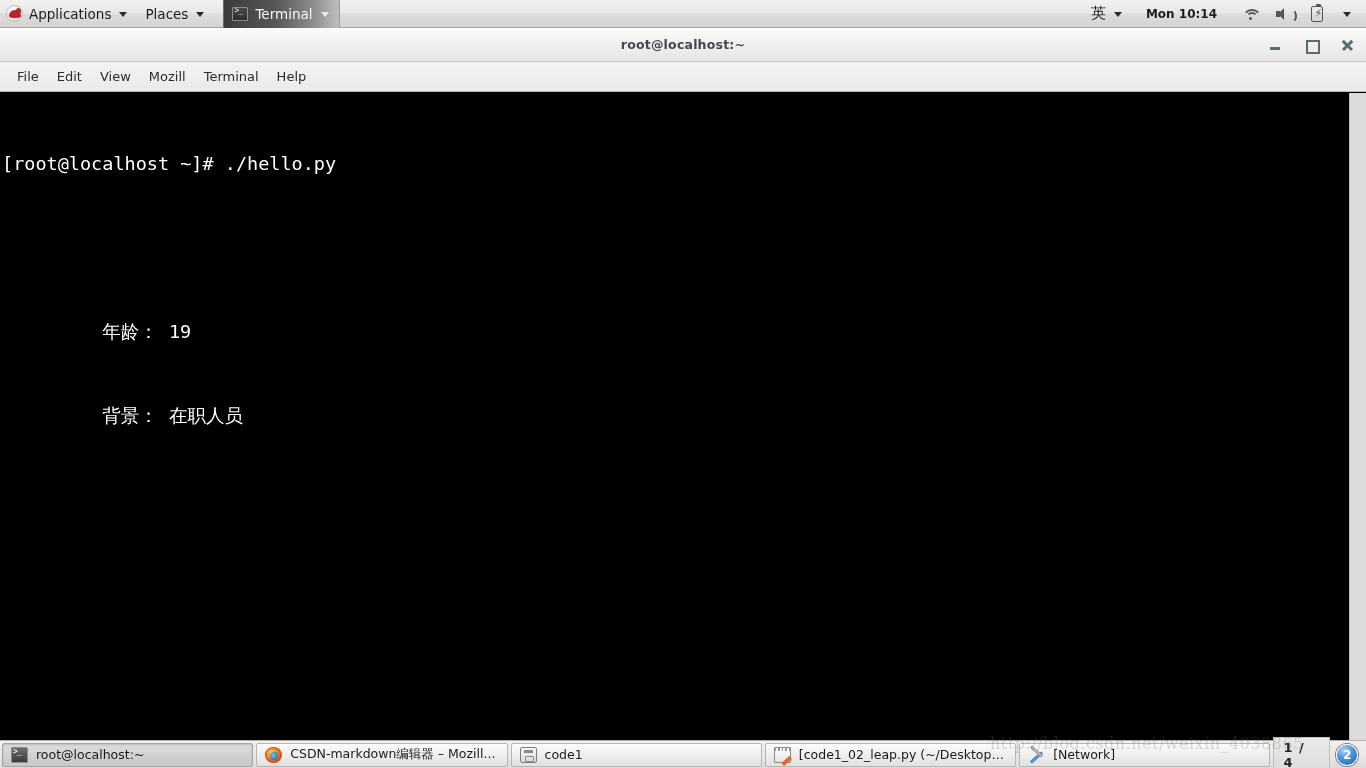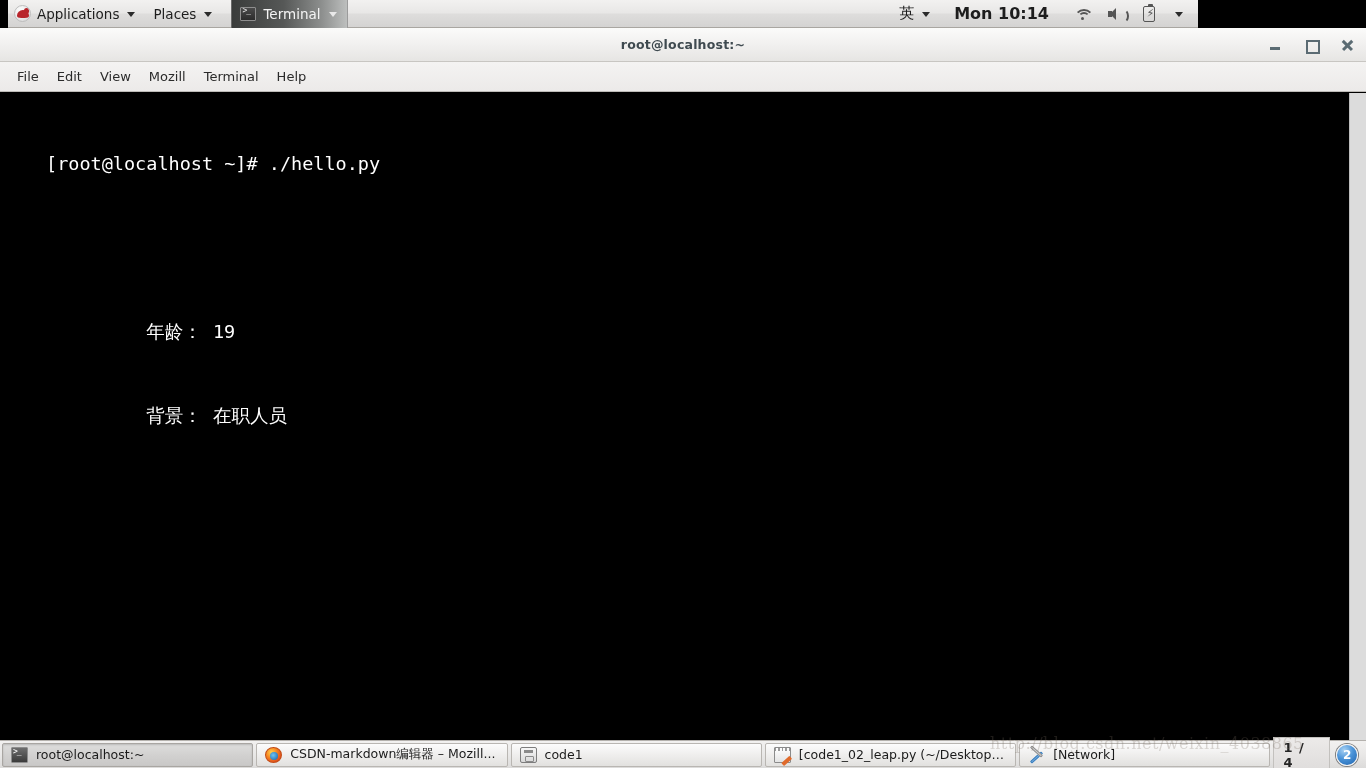--- a/index.html
+++ b/index.html
@@ -5,22 +5,22 @@
   * { box-sizing: border-box; margin: 0; padding: 0; }
   html, body {
     width: 1366px; height: 768px;
     overflow: hidden;
     background: #000;
     font-family: "DejaVu Sans", sans-serif;
   }
 
   
   #top-panel {
-    position: absolute; top: 0; left: 8px;
-    width: 1190px; height: 28px;
+    position: absolute; top: 0; left: 0;
+    width: 1366px; height: 28px;
     background: linear-gradient(to bottom, #f2f1f0 0%, #e8e7e6 48%, #dedddc 52%, #d4d3d2 100%);
     border-bottom: 1px solid #a9a6a1;
     display: flex; align-items: center;
     font-size: 13.5px; color: #1d1d1d;
     user-select: none;
   }
   .panel-item {
     height: 28px; display: flex; align-items: center; gap: 6px;
     padding: 0 9px; cursor: default;
   }
@@ -73,21 +73,21 @@
   .term-mini::before {
     content: ">_"; position: absolute; left: 1px; top: -2px;
     font-family: "DejaVu Sans Mono", monospace; font-size: 8px; color: #e6e6e6;
     letter-spacing: -1px;
   }
   #panel-right {
     margin-left: auto; display: flex; align-items: center; gap: 2px;
     padding-right: 8px;
   }
   #panel-right .panel-item { padding: 0 7px; }
-  #clock { font-weight: bold; font-size: 16px; padding: 0 8px; text-align: right; }
+  #clock { font-weight: bold; font-size: 12px; padding: 0 8px; text-align: right; }
   .ime { font-size: 15px; }
   .tray-ico { width: 18px; height: 16px; position: relative; display: inline-block; }
 
   
   .ico-wifi::before, .ico-wifi::after {
     content: ""; position: absolute; border: 2px solid #555;
     border-bottom-color: transparent; border-left-color: transparent; border-right-color: transparent;
     border-radius: 50%;
   }
   .ico-wifi::before { width: 16px; height: 16px; left: 1px; top: 3px; }
@@ -183,21 +183,21 @@
     flex: 1 1 auto;
     background: #000;
     color: #ffffff;
     font-family: "DejaVu Sans Mono", monospace;
     font-size: 18.5px;
     line-height: 28px;
     padding: 1px 0 0 2px;
     white-space: pre;
     overflow: hidden;
   }
-  #term .line { height: 28px; margin-left: 44px; }
+  #term .line { height: 28px; }
   #term-scroll {
     width: 17px; flex: 0 0 17px;
     background: #dcdcdc;
     border-left: 1px solid #bdbdbd;
     position: relative;
   }
   #term-scroll .thumb {
     position: absolute; left: 1px; right: 1px; top: 0; height: 620px;
     background: #dcdcdc;
   }

